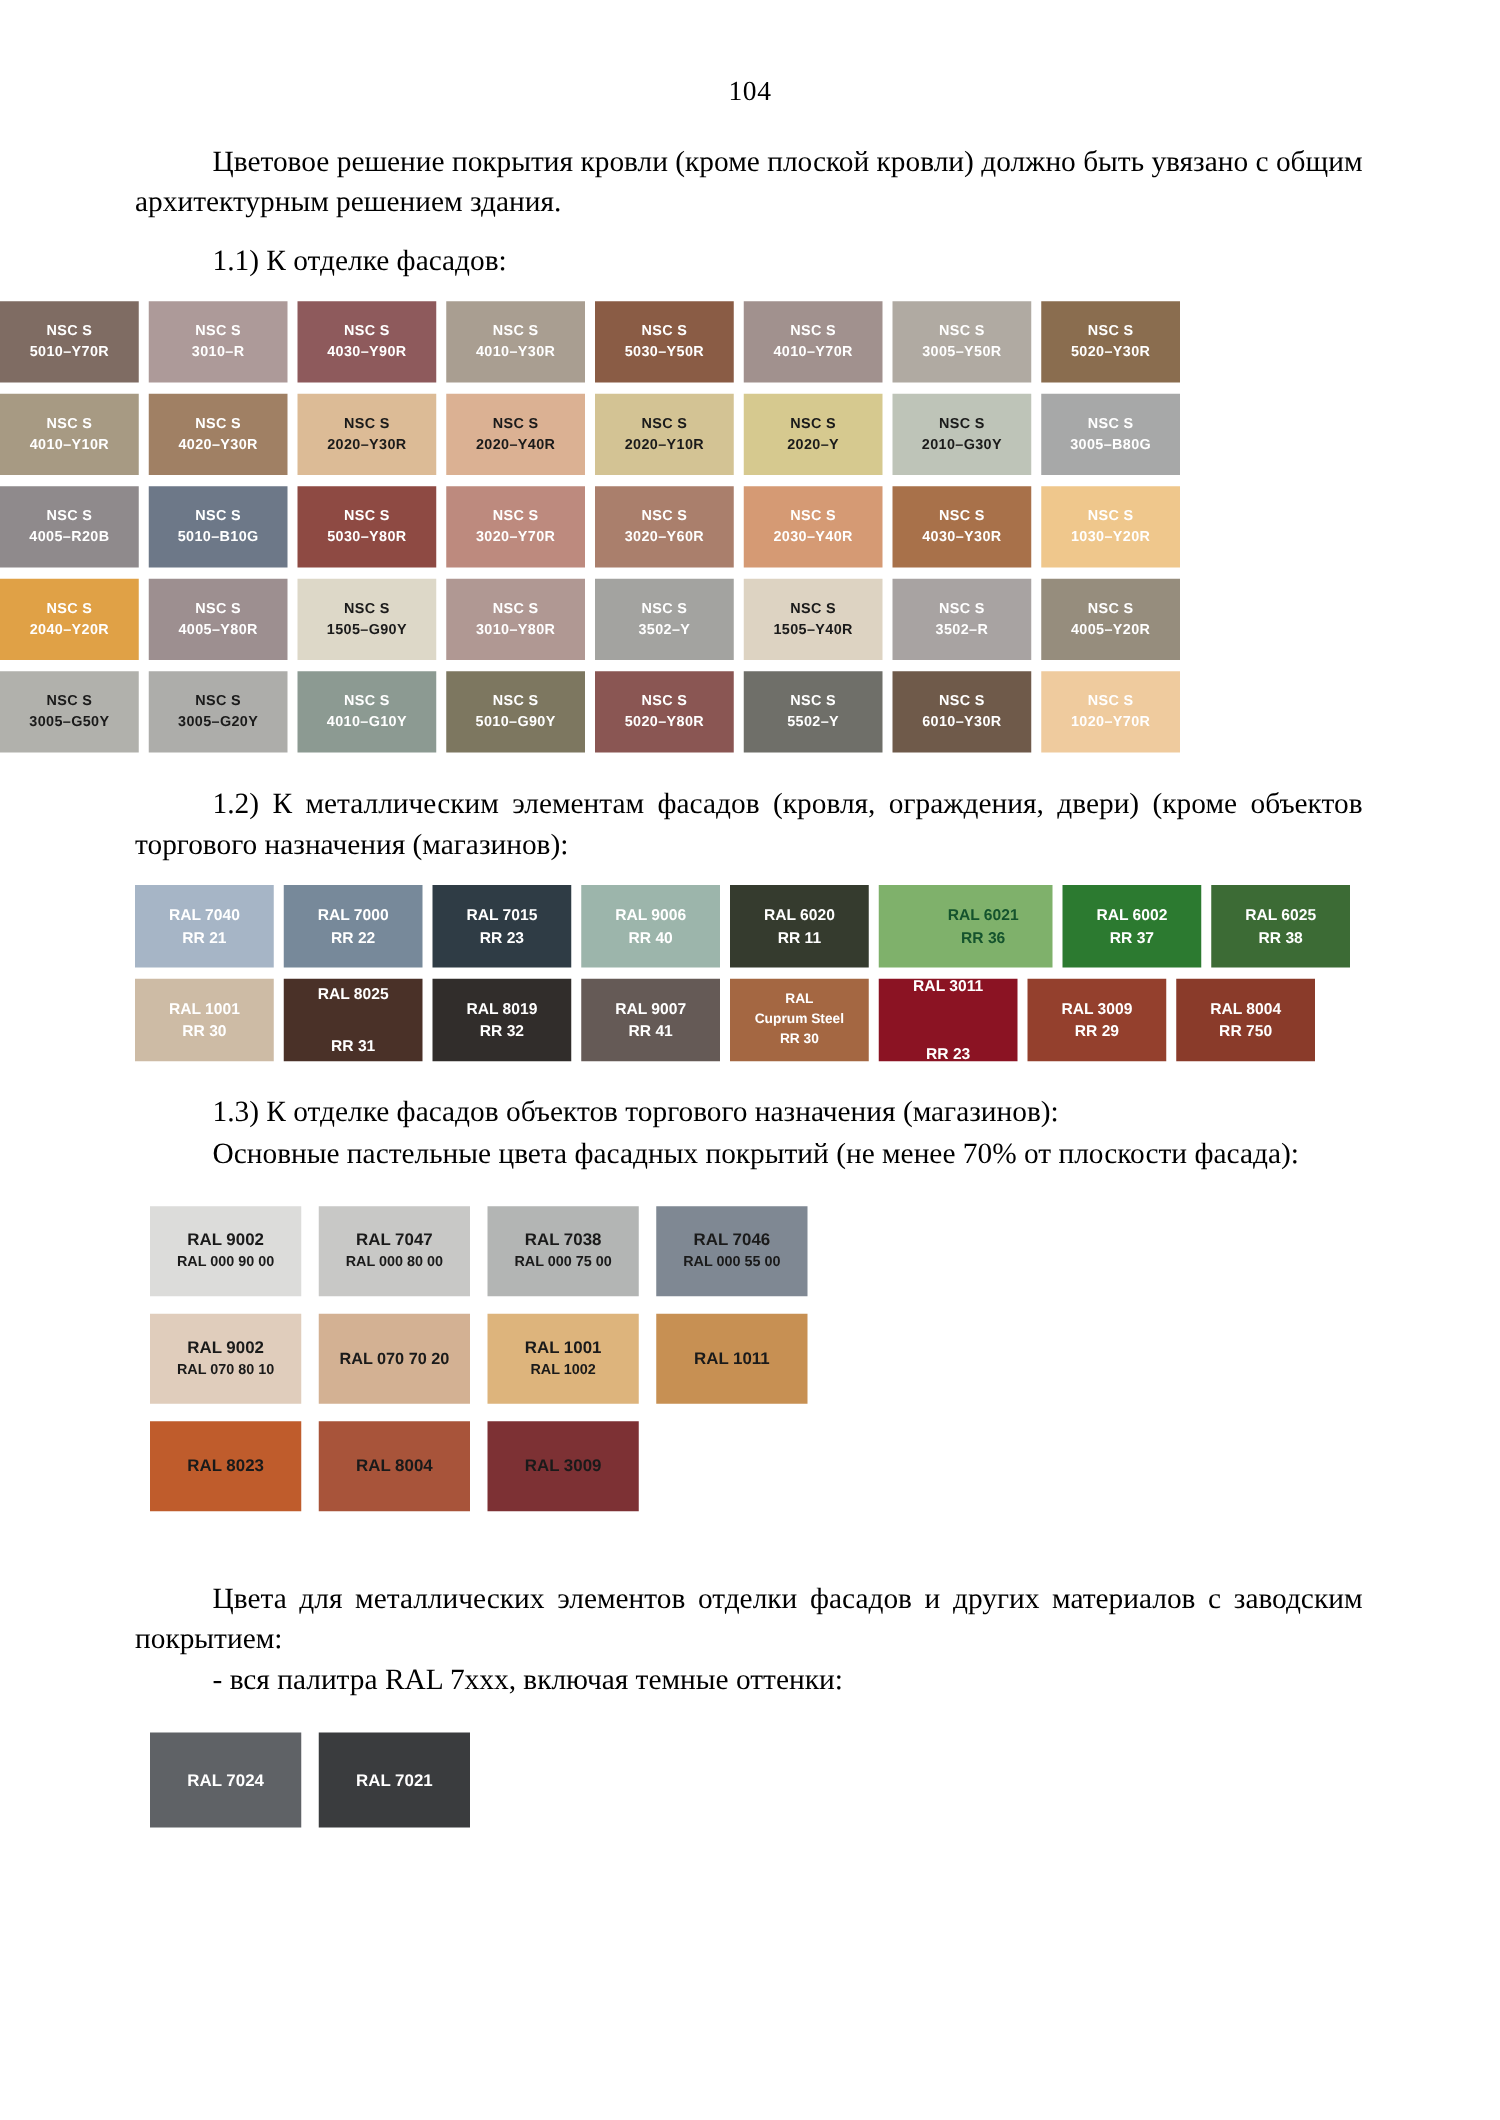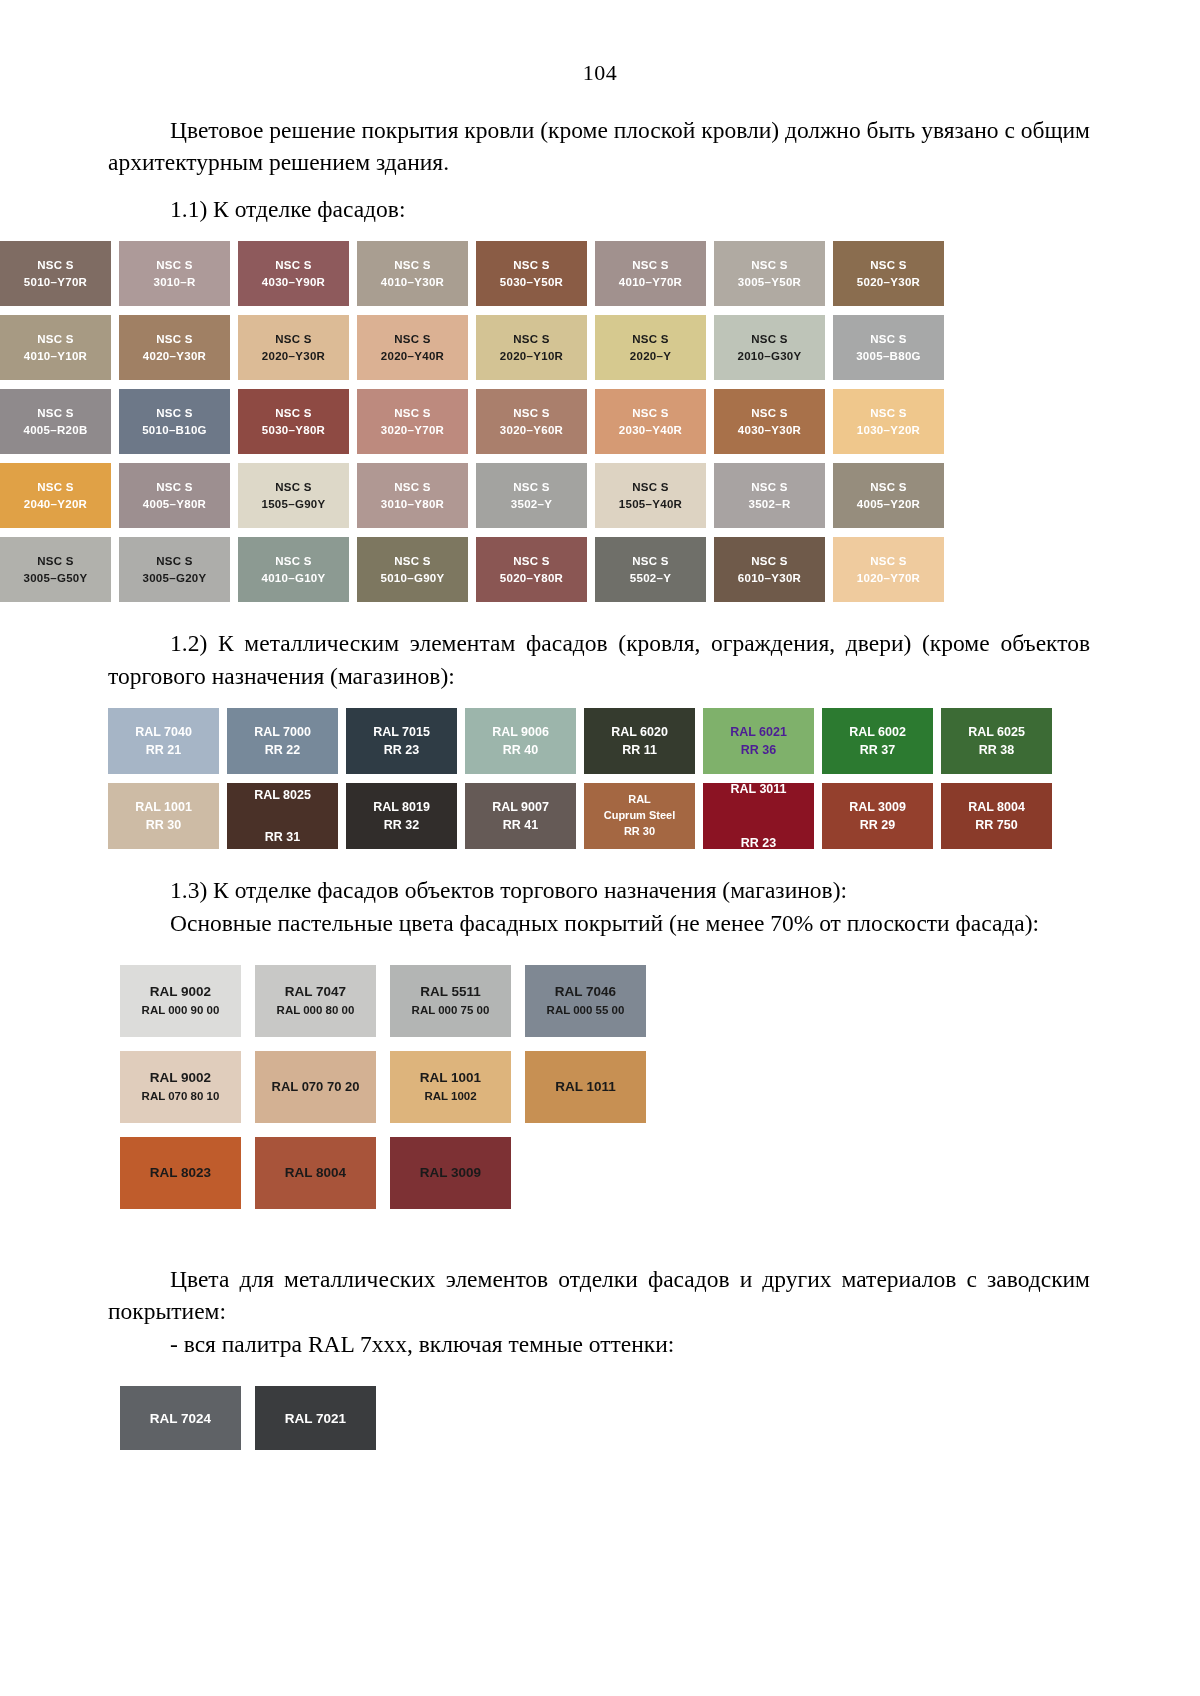--- a/index.html
+++ b/index.html
@@ -104,21 +104,21 @@
   .pastel-cell.single .l1{font-size:13.5px;}
   .pastel-cell.tiny .l1{font-size:13px;}
 
   .grey-row{
     display:flex;
     margin-left:120px;
     margin-bottom:14px;
   }
   .grey-cell{
     width:121px;
-    height:64px;
+    height:76px;
     margin-right:14px;
     display:flex;
     align-items:center;
     justify-content:center;
     font-family:"Liberation Sans", sans-serif;
     font-size:13.5px;
     font-weight:bold;
     color:#ffffff;
   }
   .sec-spacer-sm{height:16px;}
@@ -342,21 +342,21 @@
           <span>RR 23</span>
         </div>
         <div class="ral-cell" style="background: rgb(156, 181, 171); color: rgb(255, 255, 255);">
           <span>RAL 9006</span>
           <span>RR 40</span>
         </div>
         <div class="ral-cell" style="background: rgb(53, 59, 46); color: rgb(255, 255, 255);">
           <span>RAL 6020</span>
           <span>RR 11</span>
         </div>
-        <div class="ral-cell" style="background: rgb(127, 177, 107); color: #4c1d95;">
+        <div class="ral-cell" style="background: rgb(127, 177, 107); color: #14532d; padding-left: 28px;">
           <span>RAL 6021</span>
           <span>RR 36</span>
         </div>
         <div class="ral-cell" style="background: rgb(44, 122, 48); color: rgb(255, 255, 255);">
           <span>RAL 6002</span>
           <span>RR 37</span>
         </div>
         <div class="ral-cell" style="background: rgb(60, 107, 53); color: rgb(255, 255, 255);">
           <span>RAL 6025</span>
           <span>RR 38</span>
@@ -412,21 +412,21 @@
       <div class="pastel-row">
         <div class="pastel-cell" style="background: rgb(220, 220, 218);">
           <span class="l1">RAL 9002</span>
           <span class="l2">RAL 000 90 00</span>
         </div>
         <div class="pastel-cell" style="background: rgb(200, 200, 198);">
           <span class="l1">RAL 7047</span>
           <span class="l2">RAL 000 80 00</span>
         </div>
         <div class="pastel-cell" style="background: rgb(179, 181, 180);">
-          <span class="l1">RAL 5511</span>
+          <span class="l1">RAL 7038</span>
           <span class="l2">RAL 000 75 00</span>
         </div>
         <div class="pastel-cell" style="background: rgb(127, 136, 147);">
           <span class="l1">RAL 7046</span>
           <span class="l2">RAL 000 55 00</span>
         </div>
       </div>
       <div class="pastel-row">
         <div class="pastel-cell" style="background: rgb(224, 205, 188);">
           <span class="l1">RAL 9002</span>

